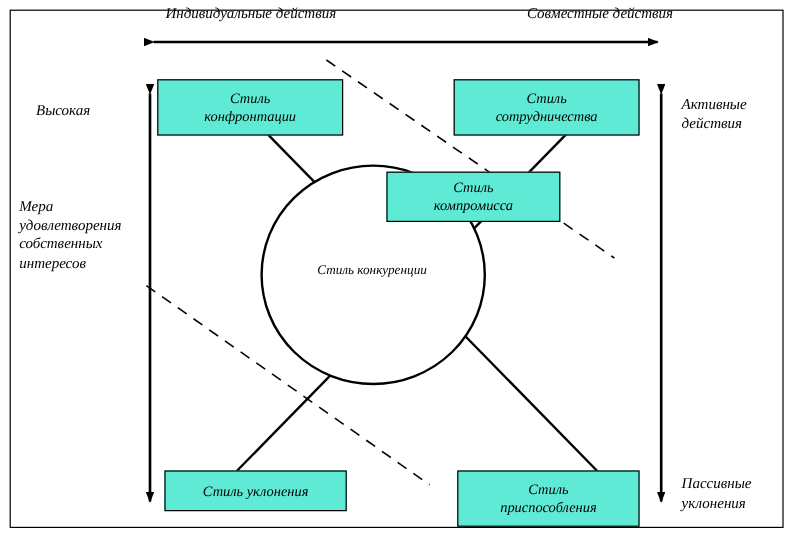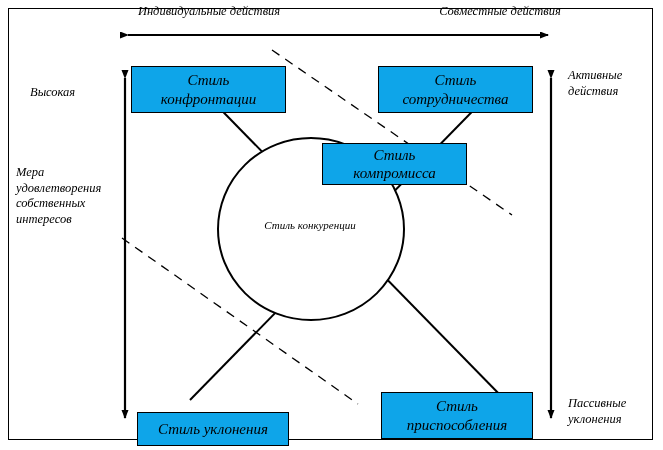--- a/index.html
+++ b/index.html
@@ -35,52 +35,52 @@
   .hdr {
     position: absolute;
     font-style: italic;
     font-size: 12.5px;
     line-height: 1.25;
     white-space: pre-line;
   }
   .box {
     position: absolute;
     border: 1px solid #000;
-    background: #0ea5e9;
+    background: #5eead4;
     display: flex;
     align-items: center;
     justify-content: center;
     text-align: center;
     font-style: italic;
-    font-size: 15px;
+    font-size: 12px;
     line-height: 1.22;
     box-sizing: border-box;
     white-space: pre-line;
   }
   .circle-label {
     position: absolute;
     font-style: italic;
     font-size: 11px;
     text-align: center;
     width: 180px;
   }
   
   #hdr-individual { left: 104px; top: 4px; width: 210px; text-align: center; }
   #hdr-joint      { left: 400px; top: 4px; width: 200px; text-align: center; }
   
   #lbl-high   { left: 30px;  top: 85px;  width: 80px;  text-align: left; font-style: italic; }
   #lbl-measure{ left: 16px;  top: 165px; width: 110px; text-align: left; font-style: italic; }
   
-  #lbl-active  { left: 568px; top: 68px;  width: 92px; text-align: left; font-style: italic; }
+  #lbl-active  { left: 568px; top: 80px;  width: 92px; text-align: left; font-style: italic; }
   #lbl-passive { left: 568px; top: 396px; width: 92px; text-align: left; font-style: italic; }
   
   #box-confrontation { left: 131px; top: 66px;  width: 155px; height: 47px; }
   #box-cooperation   { left: 378px; top: 66px;  width: 155px; height: 47px; }
   #box-compromise    { left: 322px; top: 143px; width: 145px; height: 42px; }
-  #box-avoidance     { left: 137px; top: 392px; width: 152px; height: 34px; margin-top: 20px; }
+  #box-avoidance     { left: 137px; top: 392px; width: 152px; height: 34px; }
   #box-accommodation { left: 381px; top: 392px; width: 152px; height: 47px; }
   #lbl-competition   { left: 220px; top: 219px; }
 </style>
 </head>
 <body>
 
 <div id="canvas">
 
   <div class="frame"></div>
 

